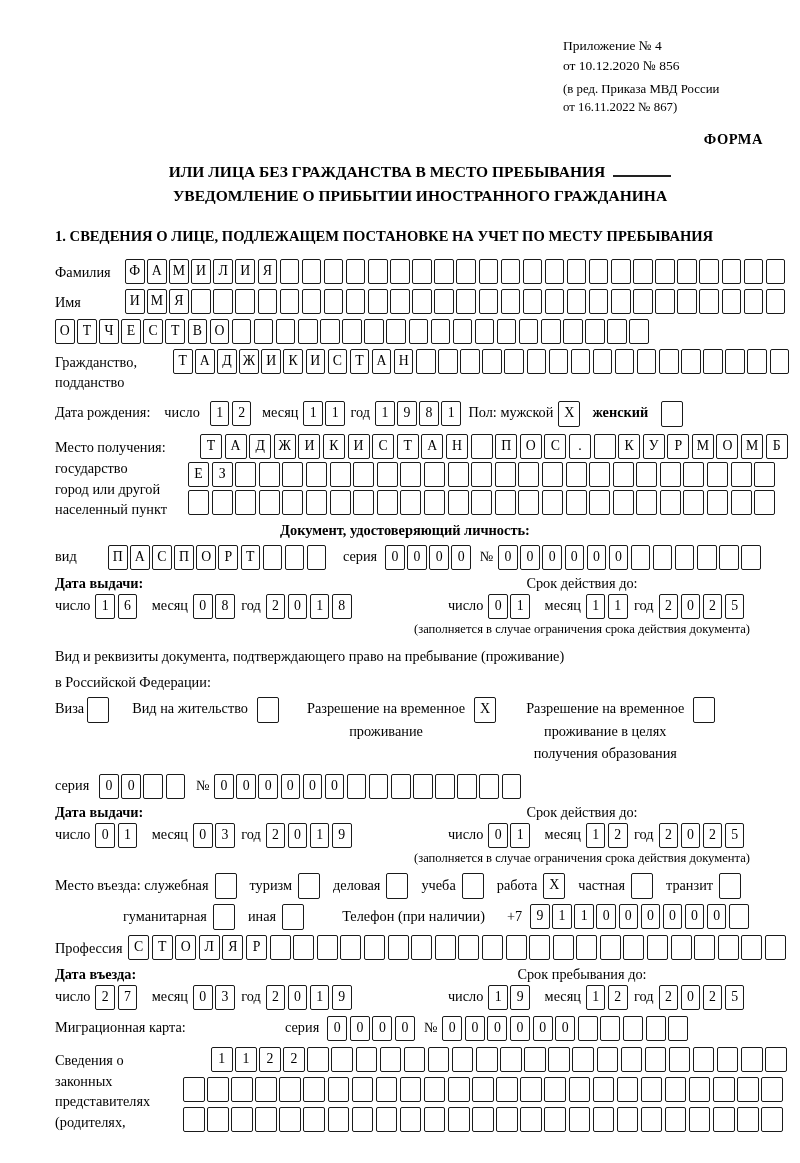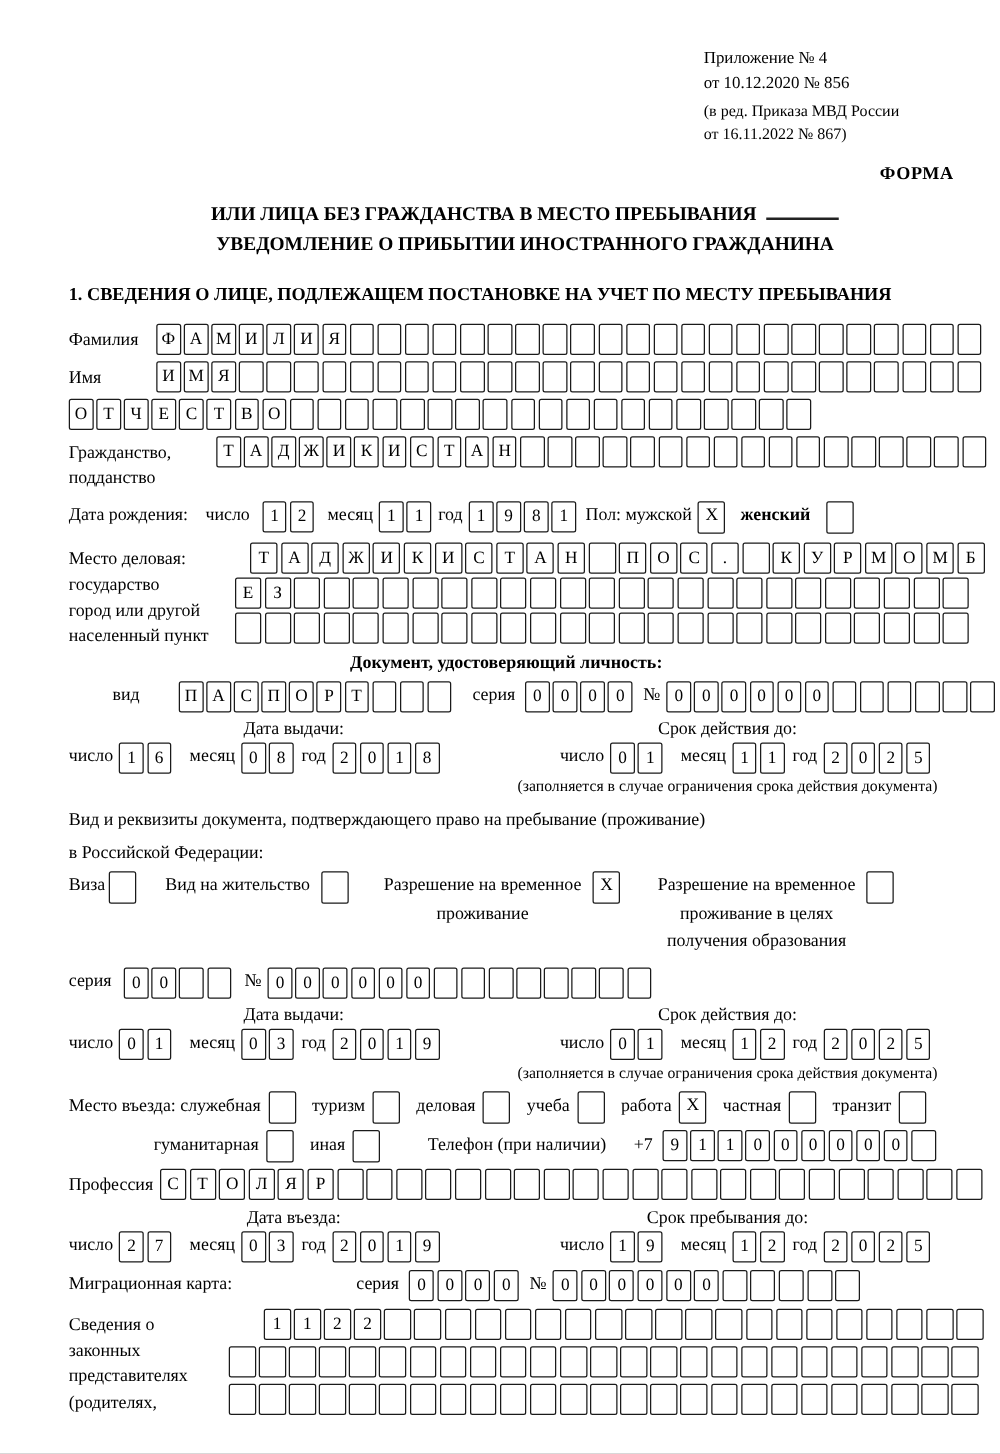--- a/index.html
+++ b/index.html
@@ -16,21 +16,21 @@
   .w70{width:70px;} .w118{width:118px;} .w140{width:140px;} .w145{width:145px;} .w128{width:128px;} .w165{width:165px;}
   .cells{display:flex;flex:none;}
   .cell{flex:none;box-sizing:border-box;width:19.5px;height:25px;border:1.7px solid #1a1a1a;
         border-radius:2px;margin-right:2.6px;text-align:center;font-size:13.8px;line-height:21px;}
   .cb{flex:none;display:inline-block;box-sizing:border-box;width:22px;height:26px;border:1.7px solid #1a1a1a;
       border-radius:2px;text-align:center;font-size:14px;line-height:22px;vertical-align:middle;}
   .slbl{font-size:14.3px;padding-top:3px;margin:0 5px 0 0;flex:none;}
   .gap8{width:8px;flex:none;}
   .mrow{margin-bottom:3px;}
   .dh{display:flex;font-size:14.3px;margin-bottom:2px;}
-  .dh-left{width:360px;text-align:center;} .dh-right{width:330px;margin-left:auto;margin-right:48px;text-align:center;}
+  .dh-left{width:360px;text-align:left;font-weight:bold;} .dh-right{width:330px;margin-left:auto;margin-right:48px;text-align:center;}
   .dr{display:flex;margin-bottom:3px;}
   .dr-right{margin-left:auto;margin-right:48px;}
   .dgroup{display:flex;}
   .note-r{font-size:12.6px;text-align:right;margin:0 45px 7px 0;}
   .intro{font-size:14.3px;line-height:1.8;margin-bottom:2px;}
   .opts{margin:2px 0 10px 0;}
   .opt{display:flex;align-items:flex-start;flex:none;}
   .opt-lines{font-size:14.3px;line-height:1.55;text-align:center;}
   .opt .cb{margin-left:9px;}
   .plbl{font-size:14.3px;padding-top:4px;flex:none;}
@@ -222,21 +222,21 @@
         <span class="cell">1</span>
       </span>
     <span class="slbl" style="margin-left:5px;">Пол: мужской</span>
     <span class="cb">X</span>
     <span class="slbl" style="margin-left:12px;font-weight:bold;">женский</span>
     <span class="cb" style="margin-left:8px;"></span>
   </div>
 
   <div class="row" style="margin-top:7px;margin-bottom:2px;">
     <div class="lbl w145">
-      <div>Место деловая:</div>
+      <div>Место получения:</div>
       <div>государство</div>
       <div>город или другой</div>
       <div>населенный пункт</div>
     </div>
     <div>
       <div class="cells mrow">
           <span class="cell" style="width: 22px;">Т</span>
           <span class="cell" style="width: 22px;">А</span>
           <span class="cell" style="width: 22px;">Д</span>
           <span class="cell" style="width: 22px;">Ж</span>
@@ -314,21 +314,21 @@
           <span class="cell" style="width: 21px;"></span>
           <span class="cell" style="width: 21px;"></span>
           <span class="cell" style="width: 21px;"></span>
         </div>
     </div>
   </div>
 
   <div class="heading-c">Документ, удостоверяющий личность:</div>
 
   <div class="row">
-    <span class="slbl" style="width:48px;margin-left:35px;">вид</span>
+    <span class="slbl" style="width:48px;">вид</span>
     <span class="cells">
         <span class="cell">П</span>
         <span class="cell">А</span>
         <span class="cell">С</span>
         <span class="cell">П</span>
         <span class="cell">О</span>
         <span class="cell">Р</span>
         <span class="cell">Т</span>
         <span class="cell"></span>
         <span class="cell"></span>

